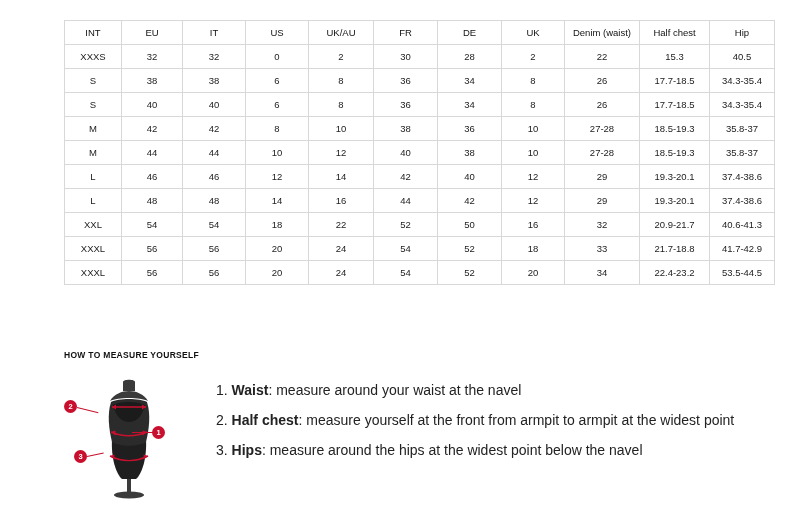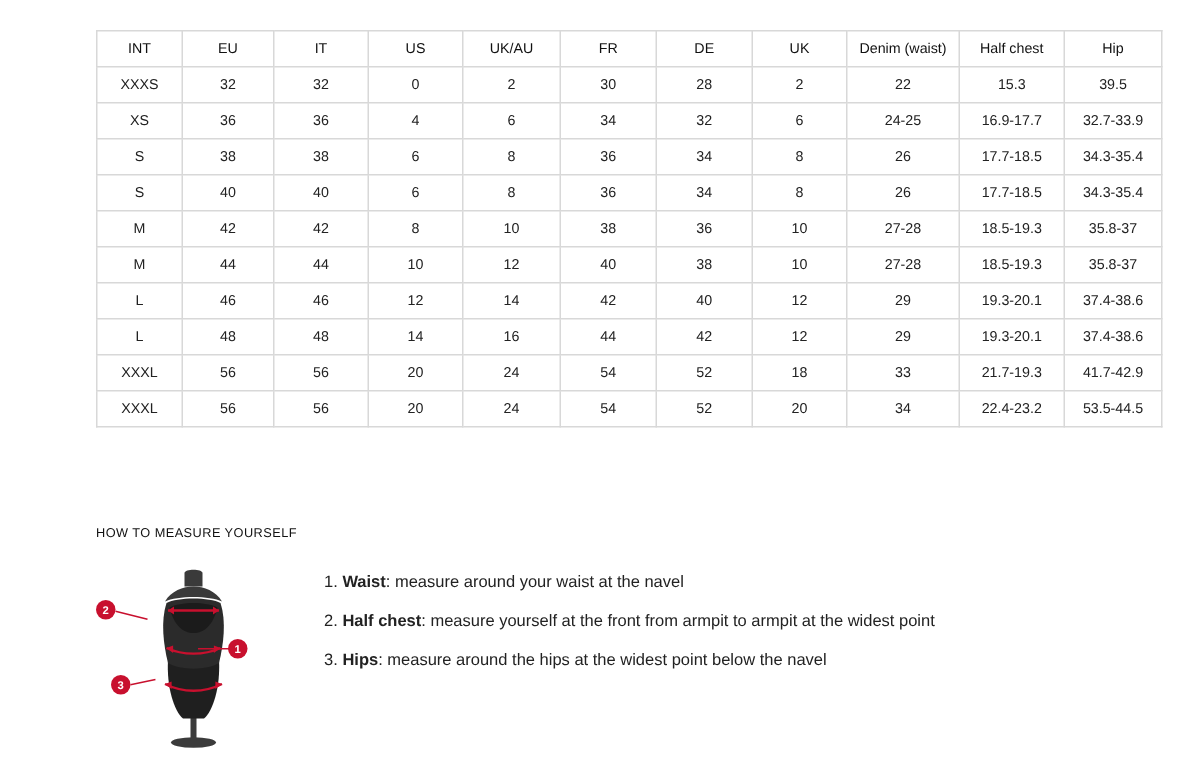--- a/index.html
+++ b/index.html
@@ -65,42 +65,42 @@
 
   
   .measure {
     position: absolute;
     left: 64px;
     top: 350px;
     width: 680px;
   }
   .measure-title {
     font-size: 8.5px;
-    font-weight: normal;
+    font-weight: bold;
     letter-spacing: 0.3px;
     color: #111;
     margin-bottom: 14px;
   }
   .measure-body {
     position: relative;
     display: flex;
     align-items: flex-start;
   }
   .figure {
     position: relative;
     width: 130px;
     height: 130px;
     flex: 0 0 130px;
   }
   .notes {
     margin-left: 22px;
     padding-top: 8px;
   }
   .note {
-    font-size: 11px;
+    font-size: 14px;
     color: #222;
     margin-bottom: 13px;
     line-height: 1.2;
   }
   .note b { font-weight: bold; }
 
   
   .mannequin {
     position: absolute;
     left: 28px;
@@ -173,34 +173,21 @@
             <td>XXXS</td>
             <td>32</td>
             <td>32</td>
             <td>0</td>
             <td>2</td>
             <td>30</td>
             <td>28</td>
             <td>2</td>
             <td>22</td>
             <td>15.3</td>
-            <td>39.5</td>
-          </tr>
-          <tr>
-            <td>XS</td>
-            <td>36</td>
-            <td>36</td>
-            <td>4</td>
-            <td>6</td>
-            <td>34</td>
-            <td>32</td>
-            <td>6</td>
-            <td>24-25</td>
-            <td>16.9-17.7</td>
-            <td>32.7-33.9</td>
+            <td>40.5</td>
           </tr>
           <tr>
             <td>S</td>
             <td>38</td>
             <td>38</td>
             <td>6</td>
             <td>8</td>
             <td>36</td>
             <td>34</td>
             <td>8</td>
@@ -267,30 +254,43 @@
             <td>14</td>
             <td>16</td>
             <td>44</td>
             <td>42</td>
             <td>12</td>
             <td>29</td>
             <td>19.3-20.1</td>
             <td>37.4-38.6</td>
           </tr>
           <tr>
+            <td>XXL</td>
+            <td>54</td>
+            <td>54</td>
+            <td>18</td>
+            <td>22</td>
+            <td>52</td>
+            <td>50</td>
+            <td>16</td>
+            <td>32</td>
+            <td>20.9-21.7</td>
+            <td>40.6-41.3</td>
+          </tr>
+          <tr>
             <td>XXXL</td>
             <td>56</td>
             <td>56</td>
             <td>20</td>
             <td>24</td>
             <td>54</td>
             <td>52</td>
             <td>18</td>
             <td>33</td>
-            <td>21.7-19.3</td>
+            <td>21.7-18.8</td>
             <td>41.7-42.9</td>
           </tr>
           <tr>
             <td>XXXL</td>
             <td>56</td>
             <td>56</td>
             <td>20</td>
             <td>24</td>
             <td>54</td>
             <td>52</td>

